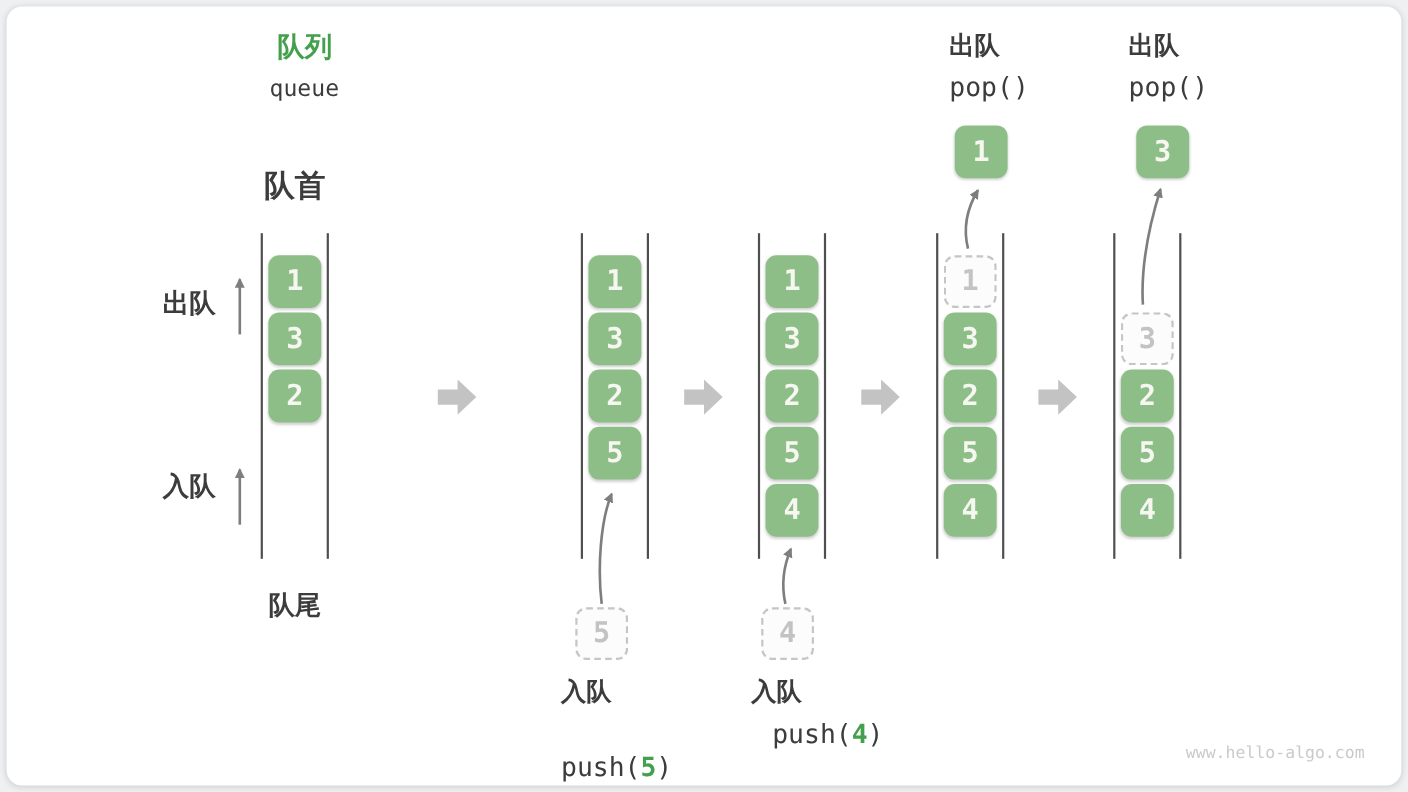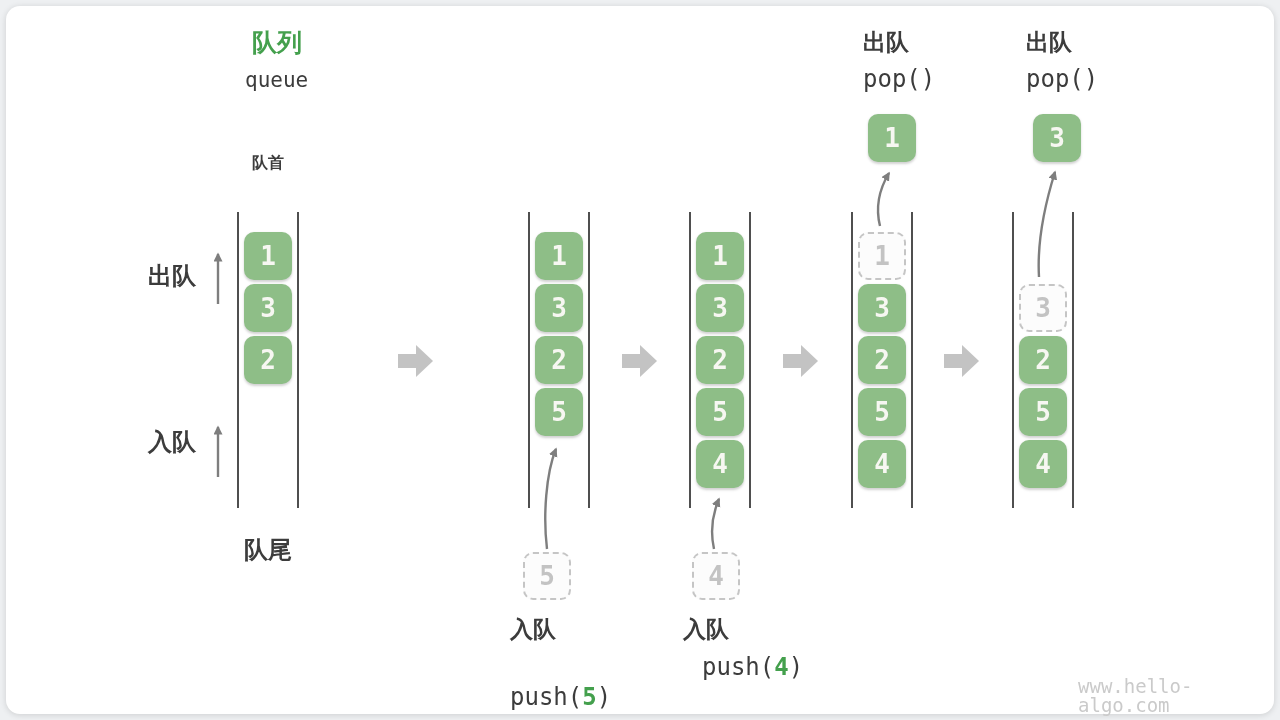--- a/index.html
+++ b/index.html
@@ -21,27 +21,27 @@
   .slot.dashed{background:#fcfcfc;border:2.2px dashed var(--ghost-border);color:var(--ghost-text);}
   .abs-slot{position:absolute;left:auto;top:auto;}
   
   .zh{position:absolute;font-weight:bold;color:var(--text-dark);line-height:1;
       font-family:"DejaVu Sans","Liberation Sans",sans-serif;}
   .code{position:absolute;font-family:"DejaVu Sans Mono","Liberation Mono",monospace;
         color:var(--text-dark);font-size:24px;line-height:1;white-space:pre;}
   .code .arg{color:var(--accent);font-weight:bold;}
   #title-zh{left:252px;top:30px;font-size:25px;color:var(--accent);}
   #title-en{left:234px;top:70px;font-size:21px;margin-left:11px;}
-  #label-front{left:237px;top:155px;width:62px;text-align:center;font-size:16px;}
+  #label-front{left:237px;top:155px;width:62px;text-align:center;font-size:28px;}
   #label-rear{left:237px;top:538px;width:62px;text-align:center;font-size:24px;}
   #label-dequeue-side{left:148px;top:264px;font-size:24px;}
   #label-enqueue-side{left:148px;top:430px;font-size:24px;}
   .op-zh{font-size:23px;}
   #watermark{position:absolute;left:1078px;top:677px;font-family:"DejaVu Sans Mono","Liberation Mono",monospace;
-             font-size:19px;color:var(--watermark);line-height:1;letter-spacing:0;}
+             font-size:15px;color:var(--watermark);line-height:1;letter-spacing:0;}
 </style>
 </head>
 <body>
 
 <div id="canvas">
   <div id="card"></div>
 
   <svg id="arrow-layer" viewBox="0 0 1280 720">
     <defs>
       <marker id="ah" markerUnits="userSpaceOnUse" markerWidth="12" markerHeight="10" refX="7.5" refY="4.5" orient="auto">

